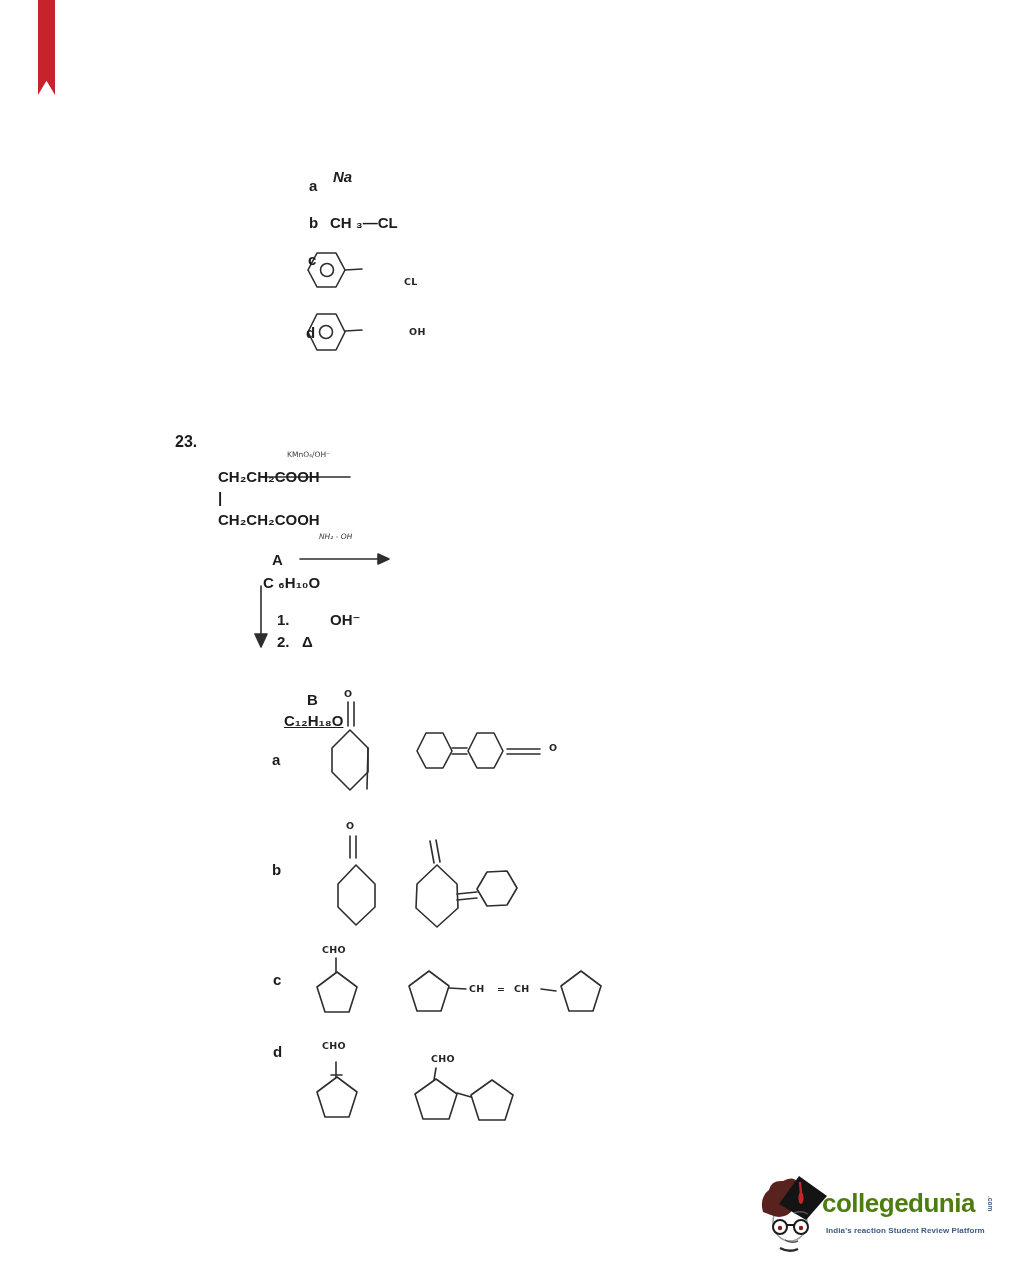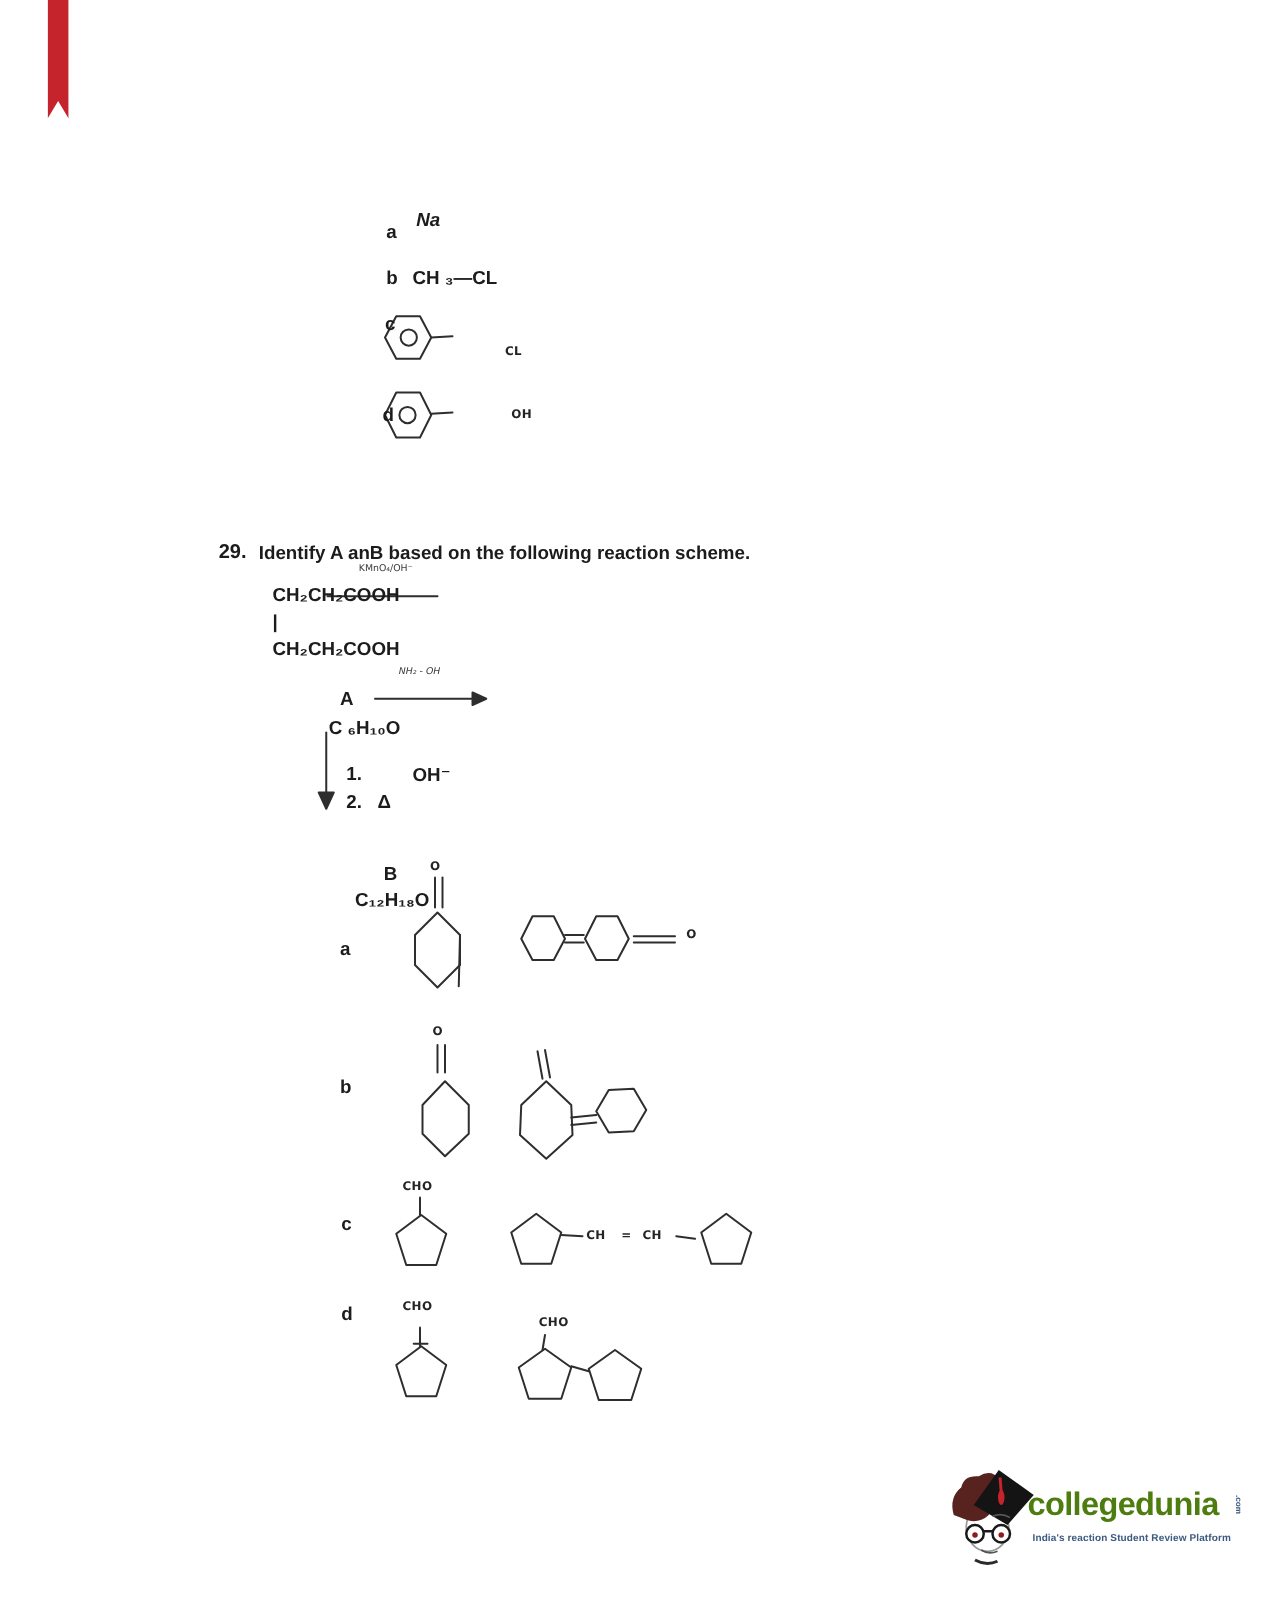--- a/index.html
+++ b/index.html
@@ -123,38 +123,37 @@
 
   <div class="t bold15" style="left:309px;top:177px;">a</div>
   <div class="t bold15" style="left:333px;top:168px;font-style:italic;">Na</div>
   <div class="t bold15" style="left:309px;top:214px;">b</div>
   <div class="t bold15" style="left:330px;top:214px;text-align:right;">CH ₃—CL</div>
   <div class="t bold15" style="left:308px;top:251px;">c</div>
   <div class="t label9" style="left:370px;top:276px;margin-left:34px;">CL</div>
   <div class="t bold15" style="left:306px;top:324px;">d</div>
   <div class="t label9" style="left:370px;top:326px;margin-left:39px;">OH</div>
 
-  <div class="t bold16" style="left:175px;top:433px;">29.</div>
-  <div class="t bold15" style="left:207px;top:434px;">Identify A anB based on the following reaction scheme.</div>
+  <div class="t bold16" style="left:175px;top:433px;">23.</div>
 
   <div class="t tiny7" style="left:287px;top:450px;">KMnO₄/OH⁻</div>
   <div class="t bold15" style="left:218px;top:468px;">CH₂CH₂COOH</div>
   <div class="t bold15" style="left:218px;top:489px;">|</div>
   <div class="t bold15" style="left:218px;top:511px;">CH₂CH₂COOH</div>
   <div class="t tiny7" style="left:319px;top:532px;font-style:italic;">NH₂ - OH</div>
 
   <div class="t bold15" style="left:272px;top:551px;">A</div>
   <div class="t bold15" style="left:263px;top:574px;">C ₆H₁₀O</div>
   <div class="t bold15" style="left:277px;top:611px;">1.</div>
   <div class="t bold15" style="left:302px;top:611px;margin-left:28px;">OH⁻</div>
   <div class="t bold15" style="left:277px;top:633px;">2.</div>
   <div class="t bold15" style="left:302px;top:633px;">Δ</div>
 
   <div class="t bold15" style="left:307px;top:691px;">B</div>
-  <div class="t bold15" style="left:284px;top:712px;">C₁₂H₁₈O</div>
+  <div class="t bold15" style="left:284px;top:712px;text-decoration:underline;">C₁₂H₁₈O</div>
 
   <div class="t label9" style="left:344px;top:688px;">O</div>
   <div class="t bold15" style="left:272px;top:751px;">a</div>
   <div class="t label9" style="left:549px;top:742px;">O</div>
 
   <div class="t bold15" style="left:272px;top:861px;">b</div>
   <div class="t label9" style="left:346px;top:820px;">O</div>
 
   <div class="t label9" style="left:322px;top:944px;">CHO</div>
   <div class="t bold15" style="left:273px;top:971px;">c</div>

